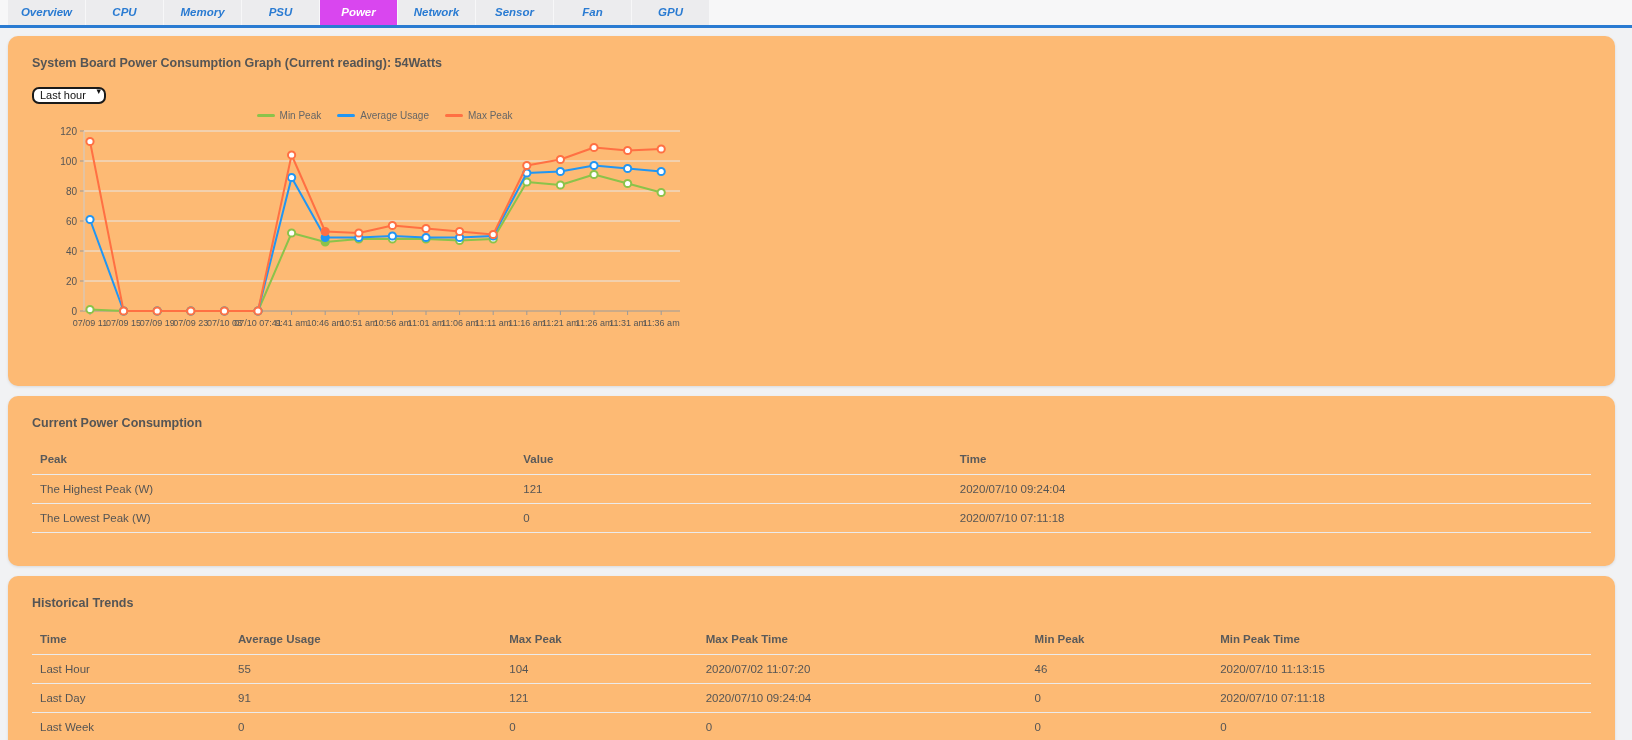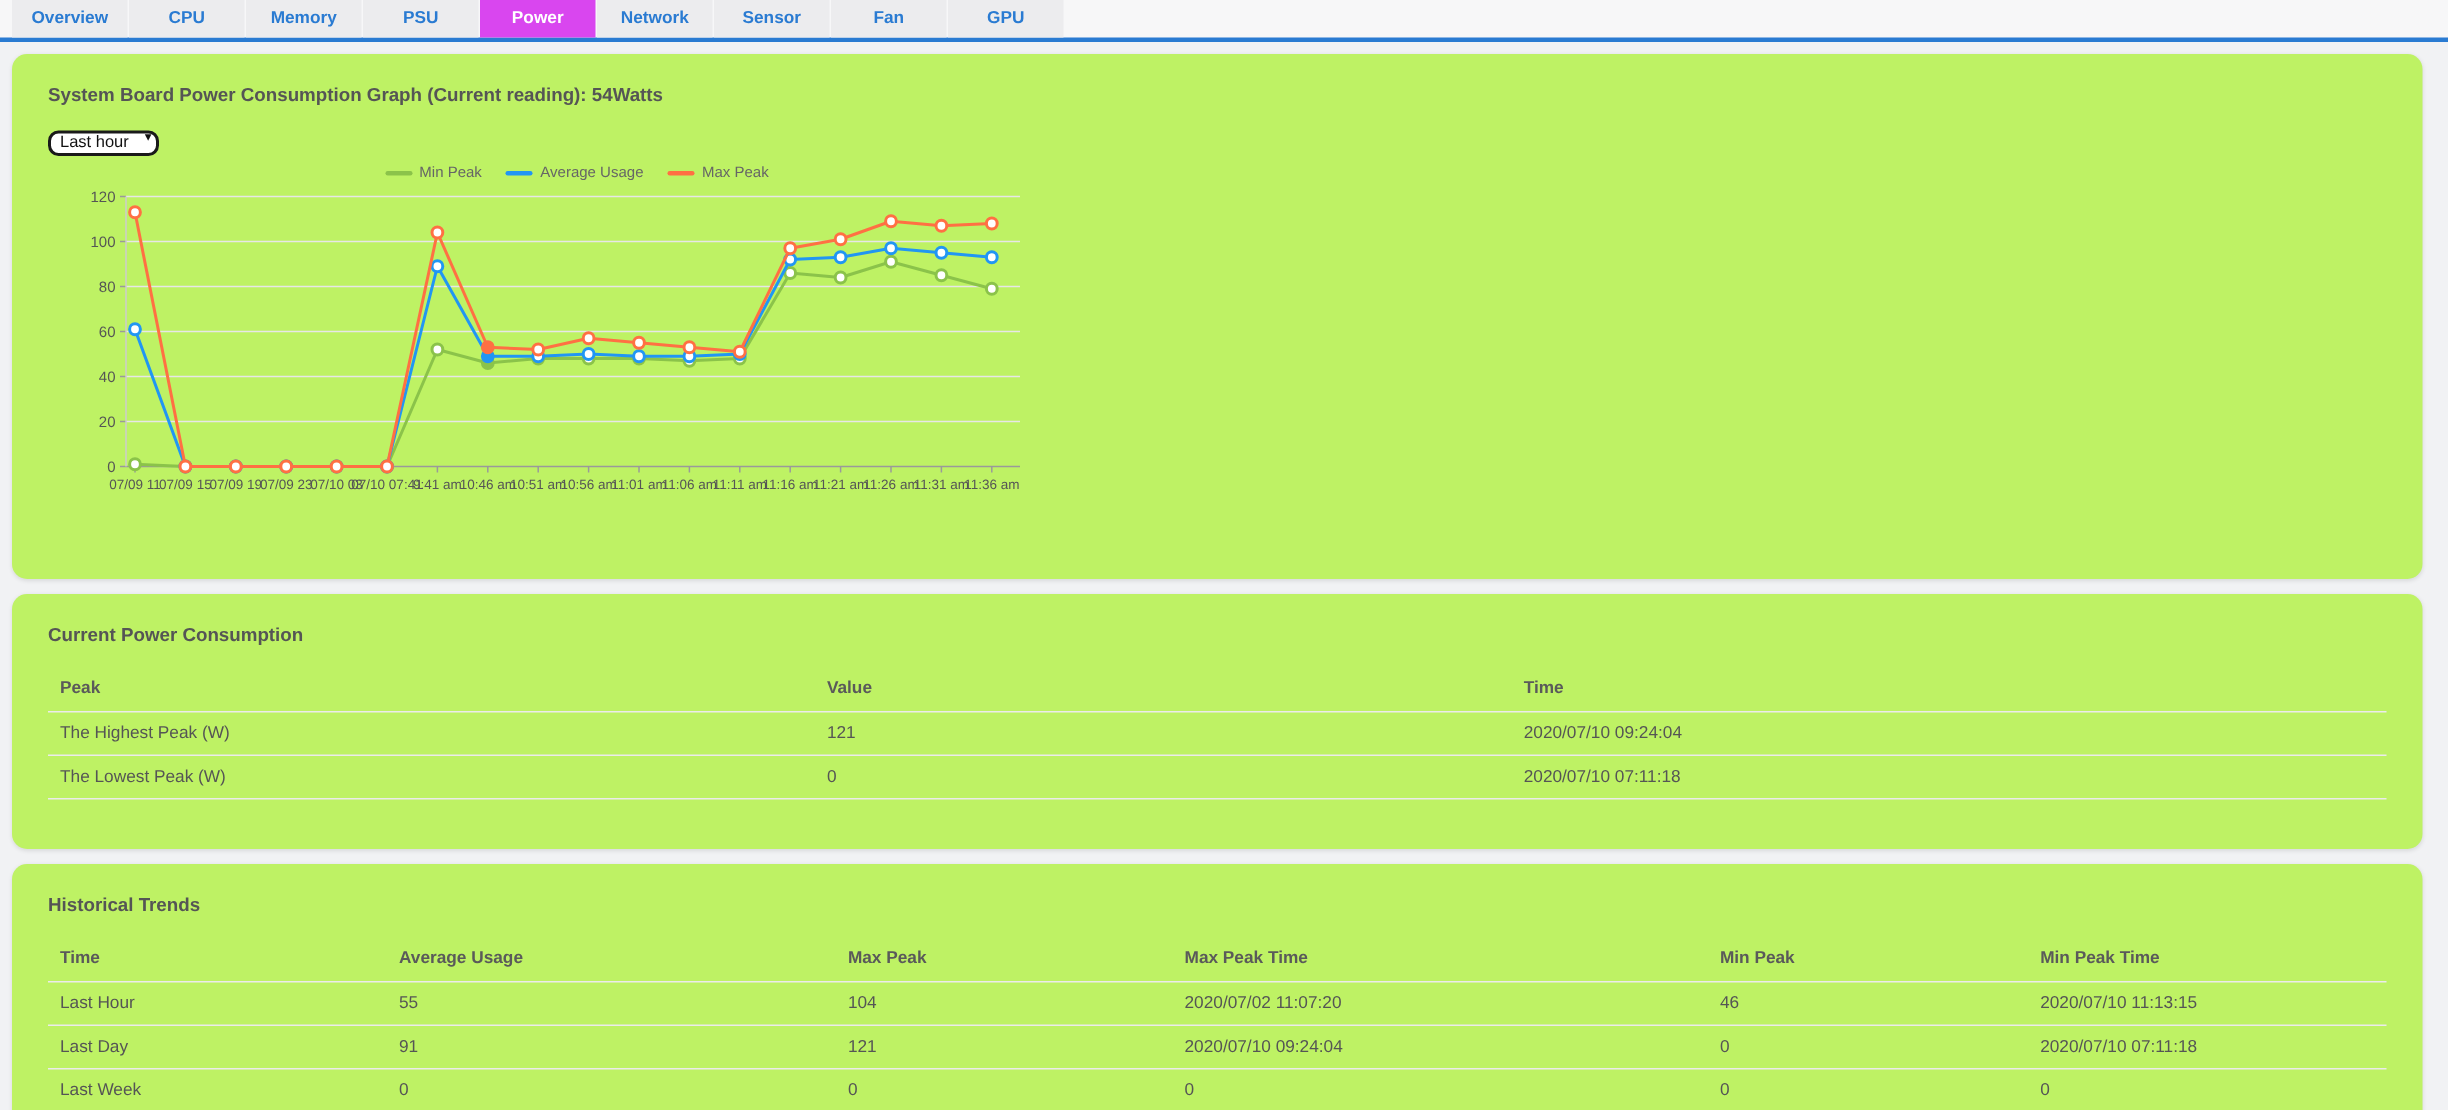--- a/index.html
+++ b/index.html
@@ -8,31 +8,32 @@
     width:1632px; height:740px; overflow:hidden;
     background:#f1f2f4;
     font-family:"Liberation Sans", sans-serif;
     color:#555;
   }
   
   .tabbar {
     display:flex; align-items:flex-start;
     padding-left:8px; background:#f7f7f8;
     border-bottom:3px solid #2a7bd2;
+    font-style:italic;
   }
   .tab {
     width:77px; height:25px; line-height:25px;
     text-align:center; font-size:11.5px; font-weight:bold;
     color:#2a7bd2; background:#ececee; margin-right:1px;
     cursor:pointer; user-select:none;
   }
   .tab.active { background:#d946ef; color:#ffffff; }
   
   .panel {
-    background:#bef264; border-radius:10px;
+    background:#fdba74; border-radius:10px;
     box-shadow:0 1px 3px rgba(0,0,0,.10);
     margin:0 17px 10px 8px; padding:20px 24px 6px 24px;
   }
   #graph-panel { margin-top:8px; height:350px; }
   #current-panel { height:170px; }
   #trends-panel { height:194px; }
   .panel-title { font-size:12.5px; font-weight:bold; color:#555; }
   
   .select-wrap { position:relative; display:inline-block; margin-top:15px; }
   select.range {
@@ -49,21 +50,21 @@
   
   .chart-block { width:665px; margin-top:2px; }
   .legend { display:flex; justify-content:center; gap:16px; margin:6px 0 0 40px; }
   .legend-item { display:flex; align-items:center; gap:5px; font-size:10px; color:#666; }
   .legend-swatch { width:18px; height:3px; border-radius:2px; background:#999; }
   svg text { font-family:"Liberation Sans", sans-serif; }
   
   .tbl { margin-top:14px; }
   .tbl .row {
     display:grid; align-items:center; height:29px;
-    border-bottom:1px solid #ebebeb; font-size:11.5px; color:#555;gap:28px;
+    border-bottom:1px solid #ebebeb; font-size:11.5px; color:#555;
   }
   .tbl .row > div { padding-left:8px; white-space:nowrap; overflow:hidden; }
   .tbl .row.head { color:#5a5a5a; font-weight:bold; height:31px; }
   #current-panel .row { grid-template-columns:31% 28% 41%; }
   #trends-panel .row { grid-template-columns:12.7% 17.4% 12.6% 21.1% 11.9% 24.3%; }
 </style>
 </head>
 <body>
 
 <div class="tabbar">

